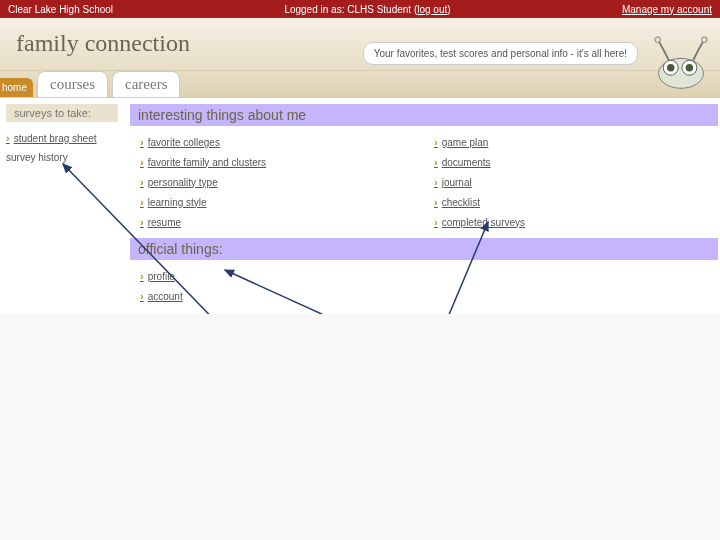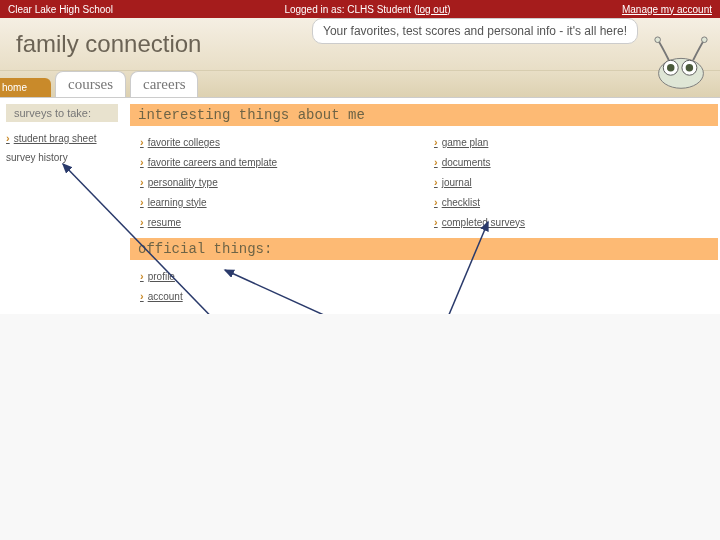--- a/index.html
+++ b/index.html
@@ -2,32 +2,32 @@
 <html><head>
 <meta charset="utf-8">
 <style>
   body{margin:0;font-family:Arial,Helvetica,sans-serif;font-size:11px;background:#f8f8f8;color:#444;width:720px;position:relative}
   .topbar{background:#a51c1c;color:#fff;height:18px;display:flex;align-items:center;padding:0 8px;font-size:10px;position:relative}
   .topbar .left{flex:0 0 auto}
   .topbar .center{flex:1;text-align:center}
   .topbar .right{flex:0 0 auto;cursor:pointer}
   .topbar a{color:#fff;text-decoration:underline;cursor:pointer}
   .header{background:linear-gradient(#f5efe3,#e8dec6);height:52px;position:relative;border-bottom:1px solid #d7cdb0}
-  .header .brand{font-family:Liberation Sans, sans-serif;font-size:24px;color:#6b6355;padding:12px 0 0 16px}
-  .bubble{position:absolute;right:82px;top:0;background:#fff;border:1px solid #ccc;border-radius:10px;padding:5px 10px;font-size:12px;color:#555}
+  .header .brand{font-family:Liberation Serif, serif;font-size:24px;color:#6b6355;padding:12px 0 0 16px}
+  .bubble{position:absolute;right:82px;top:24px;background:#fff;border:1px solid #ccc;border-radius:10px;padding:5px 10px;font-size:10px;color:#555}
   .alien{position:absolute;right:6px;top:18px;width:66px;height:56px}
   .alien svg{width:100%;height:100%}
   .tabs{display:flex;align-items:flex-end;background:linear-gradient(#e8dec6,#ddd1b1);padding-left:0;height:26px}
-  .tabs .hometab{background:#c98a2a;color:#fff;padding:4px 24px 4px 2px;font-size:10px;border-top-right-radius:6px}
+  .tabs .hometab{background:#c98a2a;color:#fff;padding:4px 6px 4px 2px;font-size:10px;border-top-right-radius:6px}
   .tab{background:#fff;border:1px solid #ccc;border-bottom:none;border-radius:8px 8px 0 0;padding:4px 12px;margin-left:4px;font-family:Georgia,serif;font-size:15px;color:#777;cursor:pointer}
   .tab.active{color:#333;position:relative;top:1px;z-index:2}
   .main{display:flex;background:#fff;padding:6px 2px 0 6px;min-height:210px;border-top:1px solid #ccc}
   .sidebar{width:112px;flex:0 0 112px}
   .content{flex:1;margin-left:12px}
-  .blockhead{background:#fdba74;color:#6e6446;font-family:Liberation Mono, monospace;font-size:14px;padding:3px 8px;margin-bottom:6px}
+  .blockhead{background:#c4b5fd;color:#6e6446;font-family:Liberation Sans, sans-serif;font-size:14px;padding:3px 8px;margin-bottom:6px}
   .sidebar .blockhead{background:#e8e2ce;font-size:11px;font-family:Arial;color:#777}
   .linkrow{display:flex;align-items:center;font-size:10px;color:#555;padding:4px 0;text-decoration:underline;cursor:pointer}
   .linkrow.nolink{text-decoration:none;cursor:default}
   .chev{color:#c98a2a;font-weight:bold;margin-right:4px;text-decoration:none;font-size:11px}
   .cols{display:flex}
   .cols .col{flex:1}
   .cols .col .linkrow{margin-left:10px}
   .block2{margin-top:6px}
   .callout{position:absolute;left:186px;top:334px;width:400px;background:#fff;border:2px solid #2a3a6b;padding:10px 12px;font-size:14px;color:#222;line-height:1.35;font-family:Calibri,Arial,sans-serif;z-index:5}
   .callout p{margin:0 0 10px 0}
@@ -83,21 +83,21 @@
   <div class="content">
     <div class="blockhead">interesting things about me</div>
     <div class="cols">
       <div class="col">
         <div class="linkrow">
             <span class="chev">›</span>
             <span>favorite colleges</span>
           </div>
         <div class="linkrow">
             <span class="chev">›</span>
-            <span>favorite careers and template</span>
+            <span>favorite family and clusters</span>
           </div>
         <div class="linkrow">
             <span class="chev">›</span>
             <span>personality type</span>
           </div>
         <div class="linkrow">
             <span class="chev">›</span>
             <span>learning style</span>
           </div>
         <div class="linkrow">

